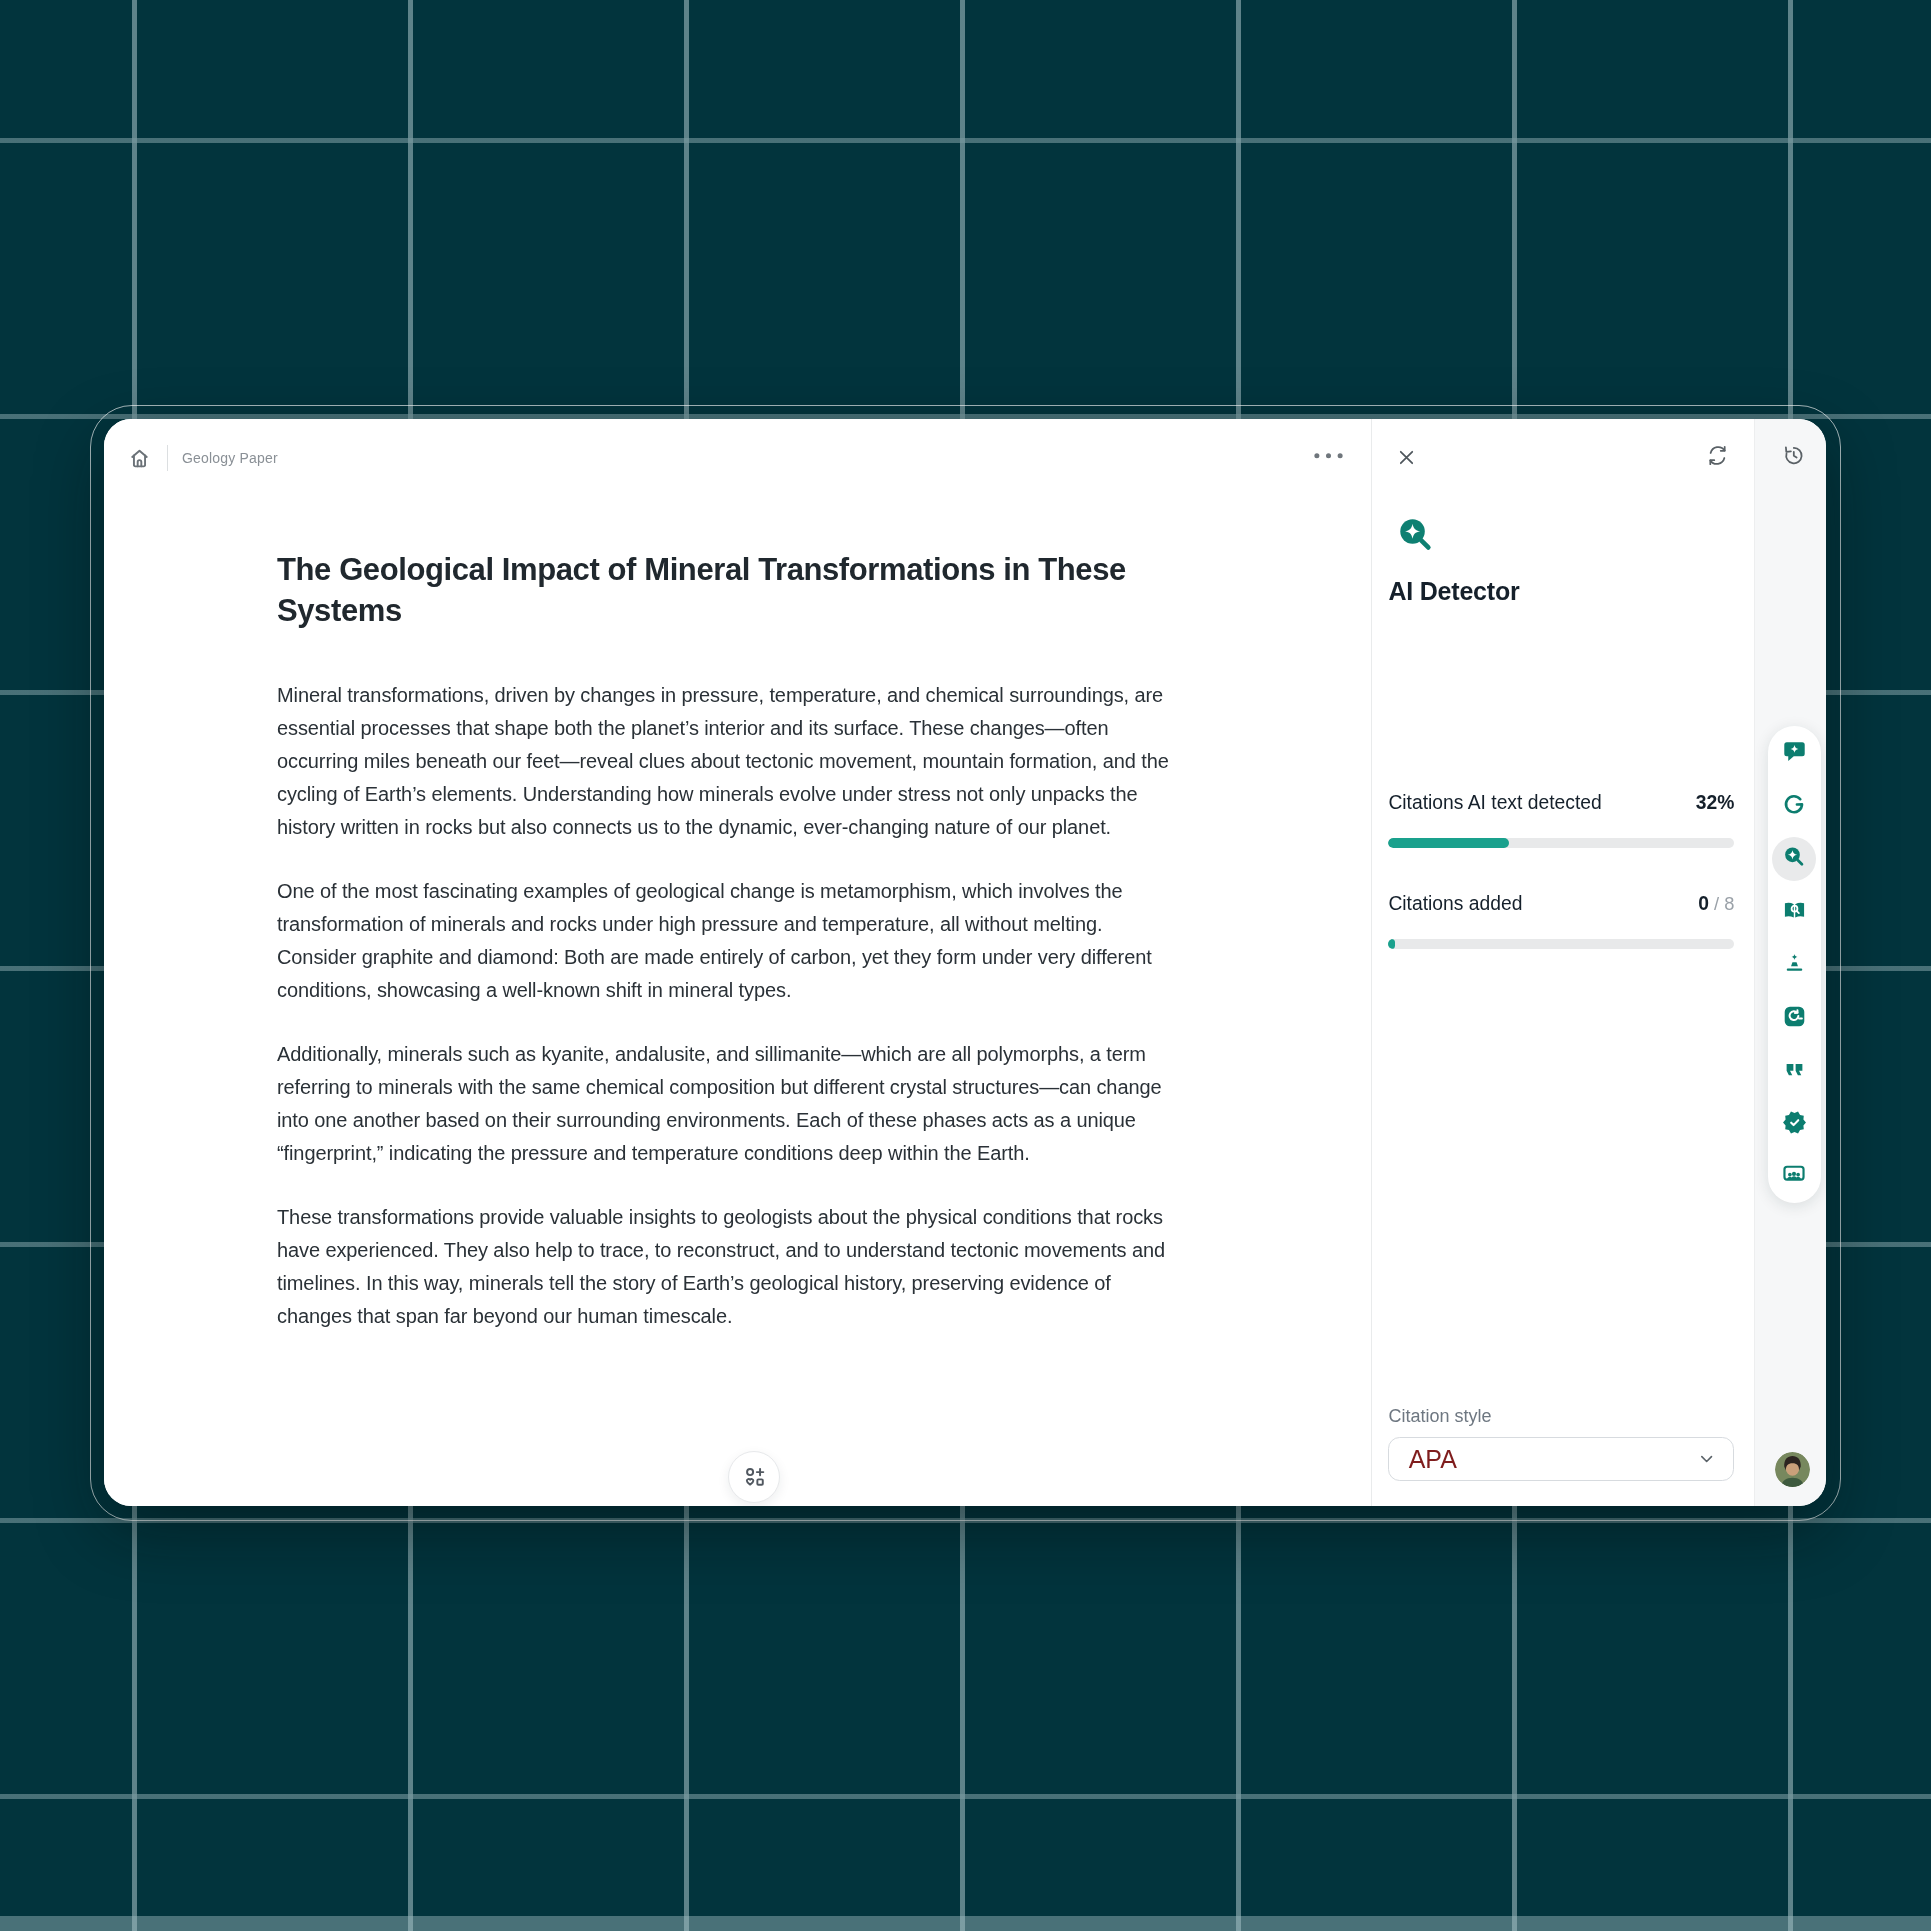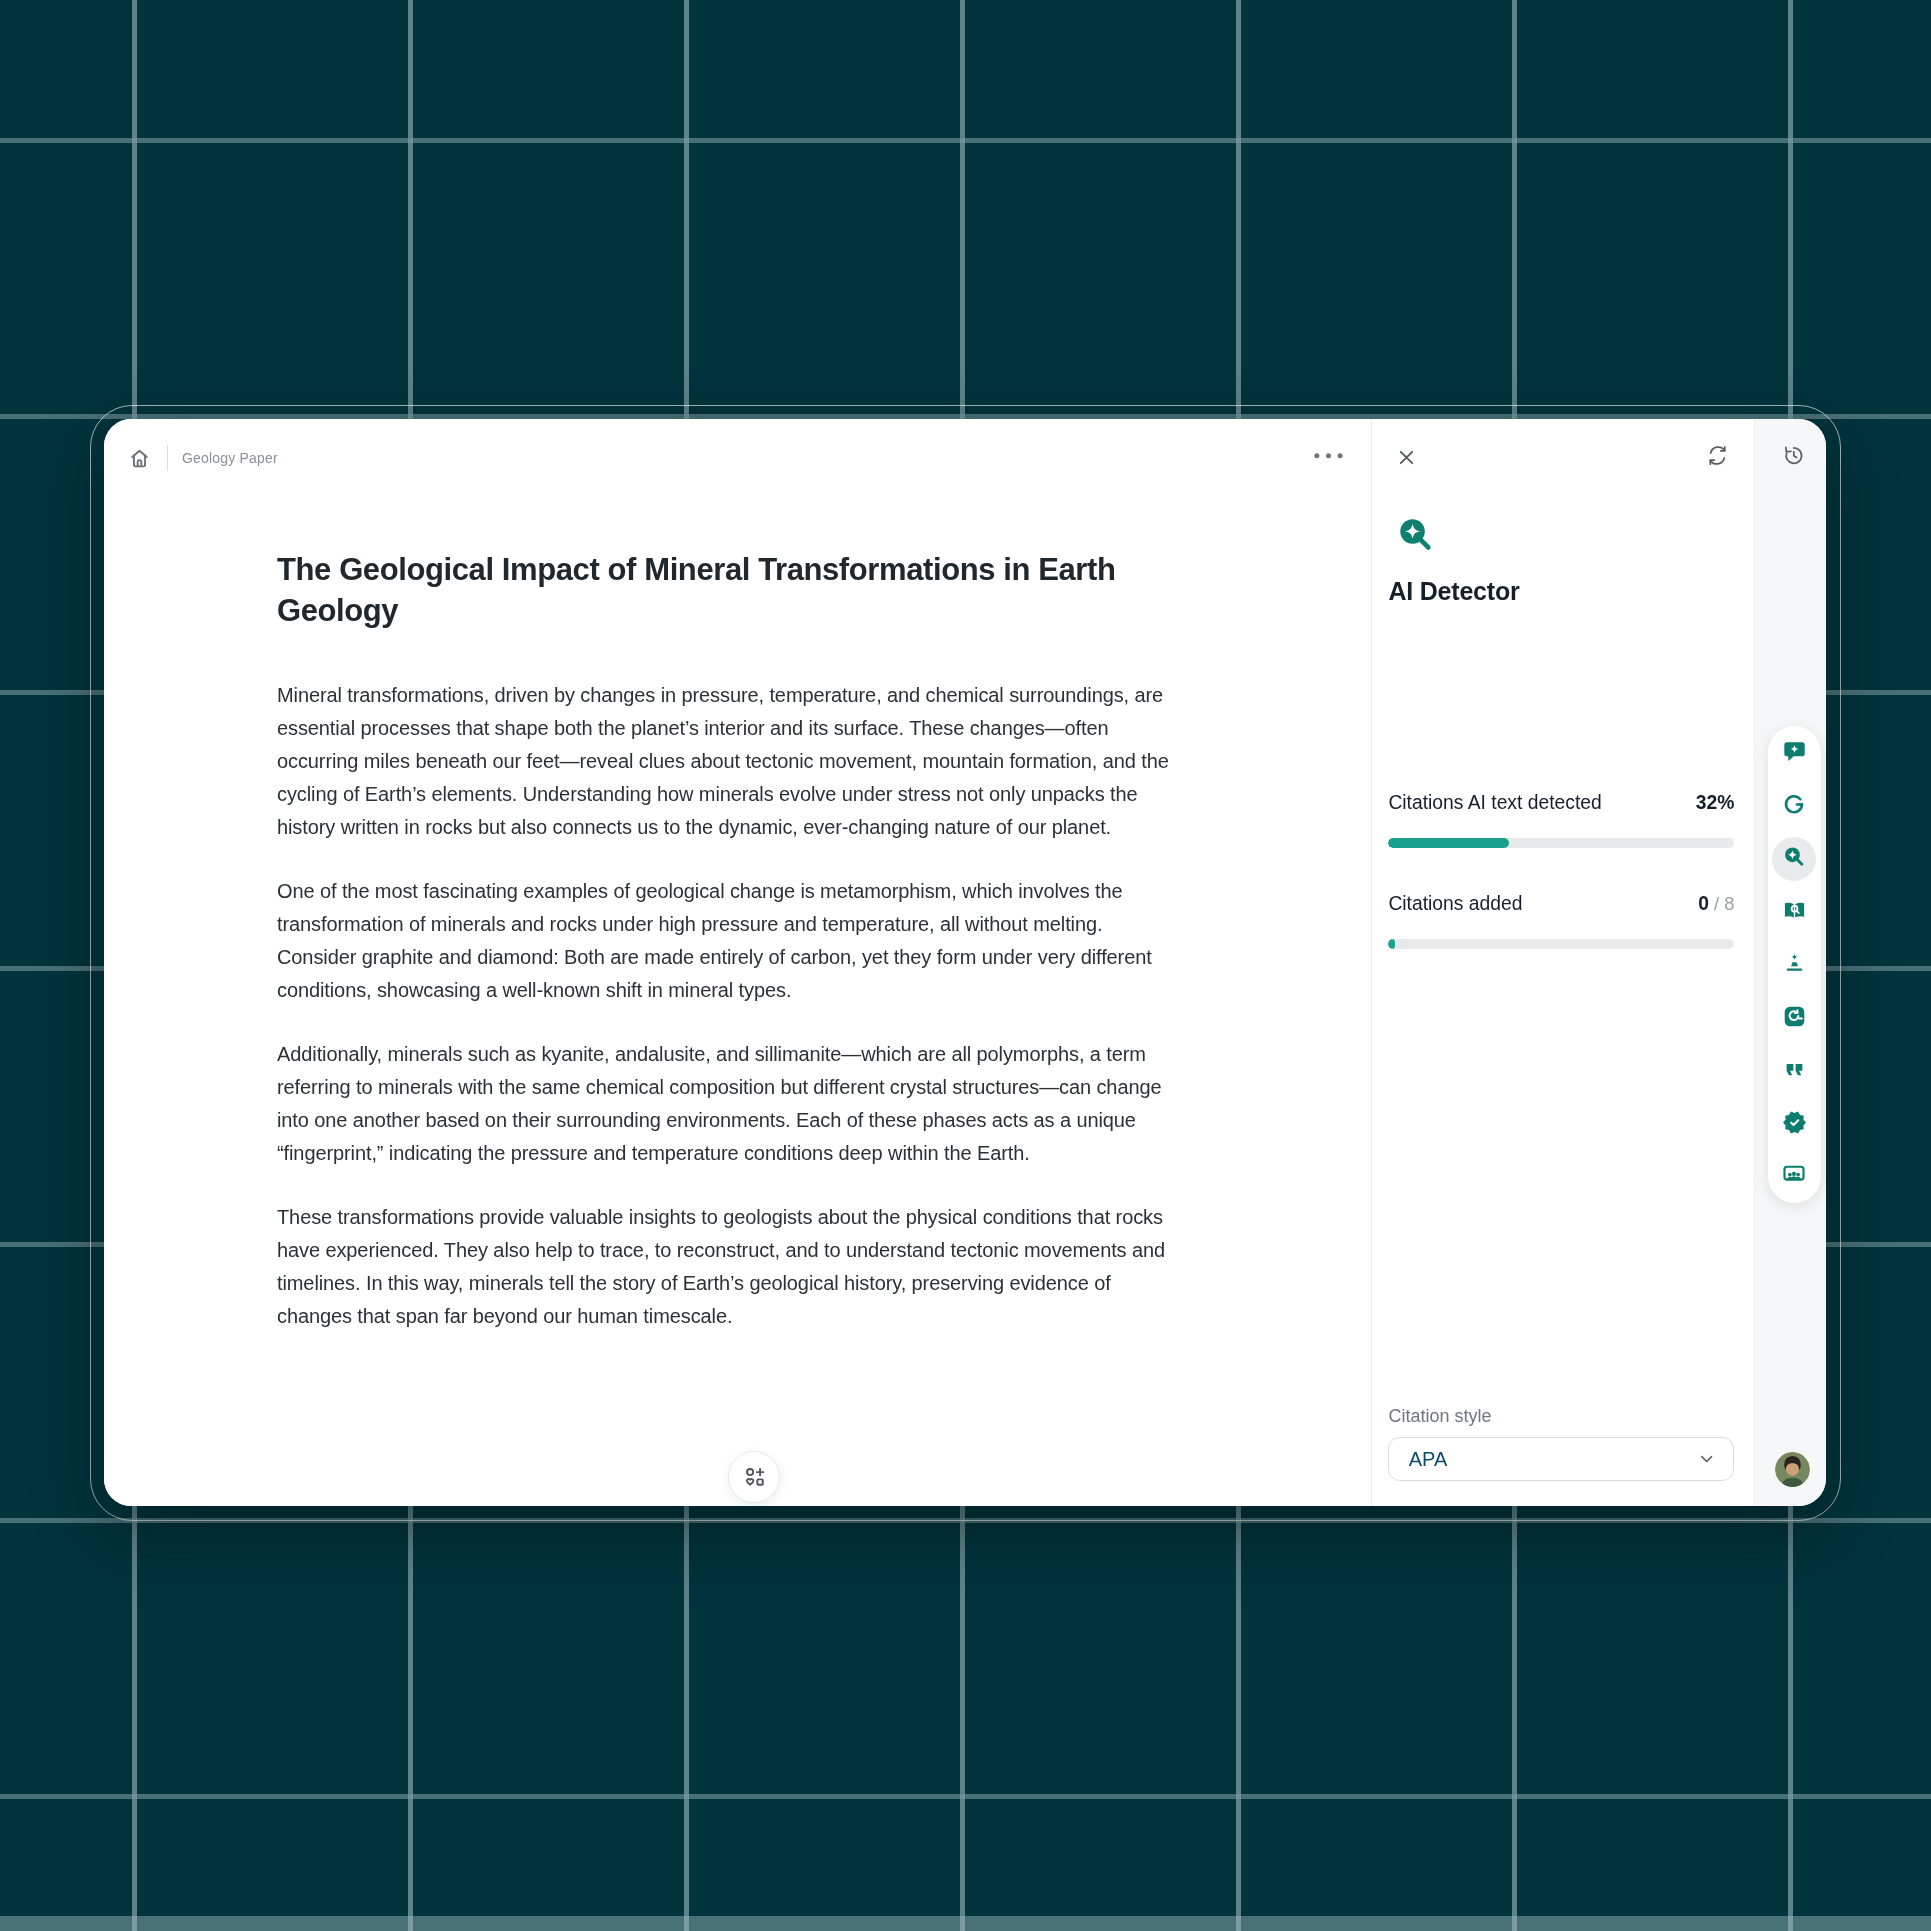--- a/index.html
+++ b/index.html
@@ -48,21 +48,21 @@
   .metric-row .val { font-size:19.3px; font-weight:600; color:#15202B; }
   .metric-row .of { font-size:18.3px; font-weight:400; color:#9AA1A8; }
   .row-ai { top:373px; } .row-cit { top:474px; }
   .bar { position:absolute; left:16.4px; width:346px; height:9.7px; border-radius:5.8px; background:#E8E9EA; overflow:hidden; }
   .bar1 { top:419px; } .bar2 { top:520px; }
   .bar .fill { height:100%; border-radius:5.8px; background:#1AA18D; }
   .cit-style-label { position:absolute; left:16.4px; top:987px; font-size:18px; color:#6E7781; }
   .dropdown { position:absolute; left:16.4px; top:1018px; width:346px; height:44px; border-radius:11.6px;
     border:1px solid #D7DBDF; background:#fff; display:flex; align-items:center; justify-content:space-between;
     padding:0 17.4px 0 19.3px; cursor:pointer; }
-  .dropdown .sel { font-size:20px; color:#0c4a6e; }
+  .dropdown .sel { font-size:25px; color:#7f1d1d; }
 
   
   .strip { position:absolute; left:1650px; top:0; width:72px; height:1087px; background:#F6F7F8;
     border-left:1px solid #EDEEEF; border-radius:0 27px 27px 0; }
   .history-btn { position:absolute; left:25px; top:24px; width:27px; height:27px; border:0; background:transparent; cursor:pointer; }
   .pill { position:absolute; left:12.6px; top:307px; width:53px; height:477px; background:#fff; border-radius:27px;
     box-shadow:0 2.9px 15.4px rgba(20,40,45,.12); display:flex; flex-direction:column; align-items:center; padding-top:0; }
   .pill .slot { width:53px; height:54px; display:flex; align-items:center; justify-content:center; }
   .pill .tool { width:44px; height:44px; border-radius:50%; border:0; background:transparent;
     display:flex; align-items:center; justify-content:center; cursor:pointer; }
@@ -95,21 +95,21 @@
       <span>
         <svg width="33" height="9.7" viewBox="0 0 34 10">
           <circle cx="5" cy="5" r="2.6" fill="#6F767C"></circle>
             <circle cx="17" cy="5" r="2.6" fill="#6F767C"></circle>
             <circle cx="29" cy="5" r="2.6" fill="#6F767C"></circle>
         </svg>
       </span>
     </button>
 
     <div class="doc-content">
-      <h1 class="doc-title">The Geological Impact of Mineral Transformations in Earth Geology</h1>
+      <h1 class="doc-title">The Geological Impact of Mineral Transformations in These Systems</h1>
       <p>Mineral transformations, driven by changes in pressure, temperature, and chemical surroundings, are essential processes that shape both the planet’s interior and its surface. These changes—often occurring miles beneath our feet—reveal clues about tectonic movement, mountain formation, and the cycling of Earth’s elements. Understanding how minerals evolve under stress not only unpacks the history written in rocks but also connects us to the dynamic, ever-changing nature of our planet.</p>
       <p>One of the most fascinating examples of geological change is metamorphism, which involves the transformation of minerals and rocks under high pressure and temperature, all without melting. Consider graphite and diamond: Both are made entirely of carbon, yet they form under very different conditions, showcasing a well-known shift in mineral types.</p>
       <p>Additionally, minerals such as kyanite, andalusite, and sillimanite—which are all polymorphs, a term referring to minerals with the same chemical composition but different crystal structures—can change into one another based on their surrounding environments. Each of these phases acts as a unique “fingerprint,” indicating the pressure and temperature conditions deep within the Earth.</p>
       <p>These transformations provide valuable insights to geologists about the physical conditions that rocks have experienced. They also help to trace, to reconstruct, and to understand tectonic movements and timelines. In this way, minerals tell the story of Earth’s geological history, preserving evidence of changes that span far beyond our human timescale.</p>
     </div>
 
     <button class="apps-btn">
       <span>
         <svg width="26" height="26" viewBox="0 0 24 24" fill="none" stroke="#515860" stroke-width="1.8" stroke-linecap="round" stroke-linejoin="round">
           <circle cx="8.4" cy="8.4" r="2.8"></circle>

